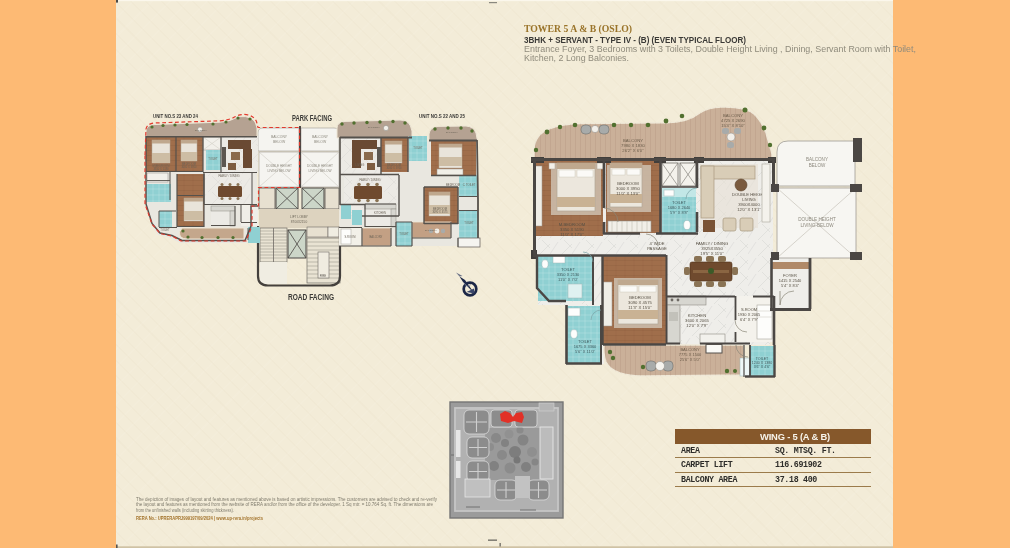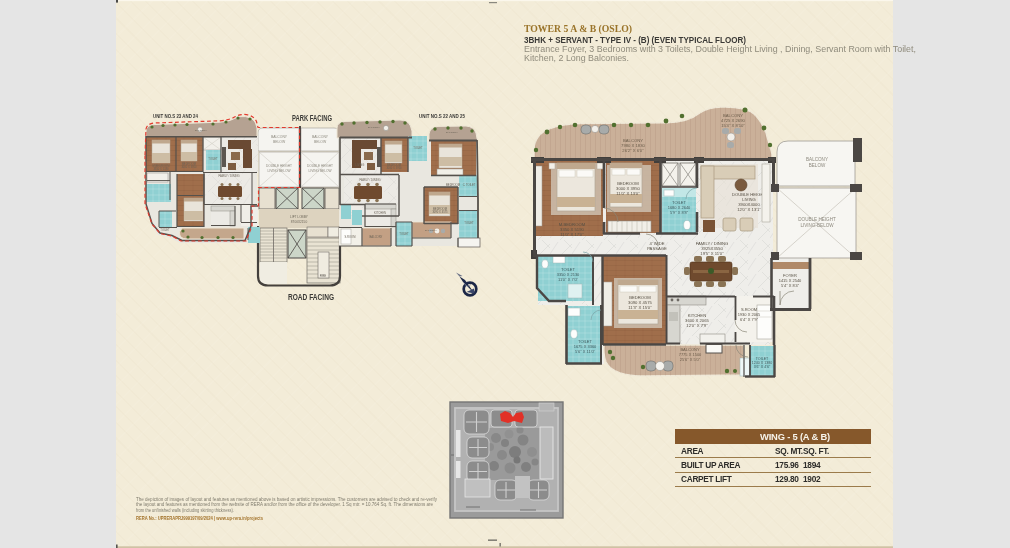--- a/index.html
+++ b/index.html
@@ -1,28 +1,28 @@
 <!DOCTYPE html>
 <html><head>
 <meta charset="utf-8">
 <style>
   html,body{margin:0;padding:0;}
   body{width:1010px;height:548px;font-family:"Liberation Sans",sans-serif;}
-  .page{position:relative;width:1010px;height:548px;background:#e5e5e5;overflow:hidden;}
+  .page{position:relative;width:1010px;height:548px;background:#fdba74;overflow:hidden;}
   .paper{position:absolute;left:116px;top:0;width:777px;height:548px;background:#f3ecd8;}
   .paper:before{content:"";position:absolute;inset:0;
     background:
       repeating-linear-gradient(45deg, rgba(185,160,115,0.035) 0 1.5px, rgba(0,0,0,0) 1.5px 11px),
       repeating-linear-gradient(-45deg, rgba(255,255,255,0.05) 0 1.5px, rgba(0,0,0,0) 1.5px 13px);}
   .svgwrap{position:absolute;left:0;top:0;}
   .areatable{position:absolute;left:675px;top:429px;width:196px;font-size:8.3px;color:#2e2d2a;letter-spacing:-0.3px;}
   .areatable .hd{height:15px;line-height:15px;background:#86582b;color:#f7f3ea;text-align:center;
      font-weight:bold;font-size:9.4px;letter-spacing:-0.2px;padding-left:44px;}
   .areatable .row{display:flex;height:13.3px;align-items:center;border-bottom:1px solid #9b7b4b;
-     font-weight:bold;padding-left:6px;white-space:nowrap;}
+     font-weight:bold;padding-left:6px;white-space:nowrap;font-family:Liberation Mono, monospace;}
   .areatable .c1{width:94px;}
   .areatable .c2{width:28px;}
   .areatable .c3{width:44px;}
 </style>
 </head>
 <body>
 <div class="page">
 
   <div class="paper"></div>
 
@@ -843,27 +843,27 @@
 
     <div class="hd">WING - 5 (A &amp; B)</div>
 
     <div class="row">
         <span class="c1">AREA</span>
         <span class="c2">SQ. MT.</span>
         <span class="c3">SQ. FT.</span>
       </div>
 
 
-    <div class="row">
-        <span class="c1">BUILT UP AREA</span>
-        <span class="c2">175.96</span>
-        <span class="c3">1894</span>
-      </div>
 
     <div class="row">
         <span class="c1">CARPET LIFT</span>
-        <span class="c2">129.80</span>
+        <span class="c2">116.69</span>
         <span class="c3">1902</span>
       </div>
 
+    <div class="row">
+        <span class="c1">BALCONY AREA</span>
+        <span class="c2">37.18</span>
+        <span class="c3">400</span>
+      </div>
   </div>
 
 </div>
 
 </body></html>

